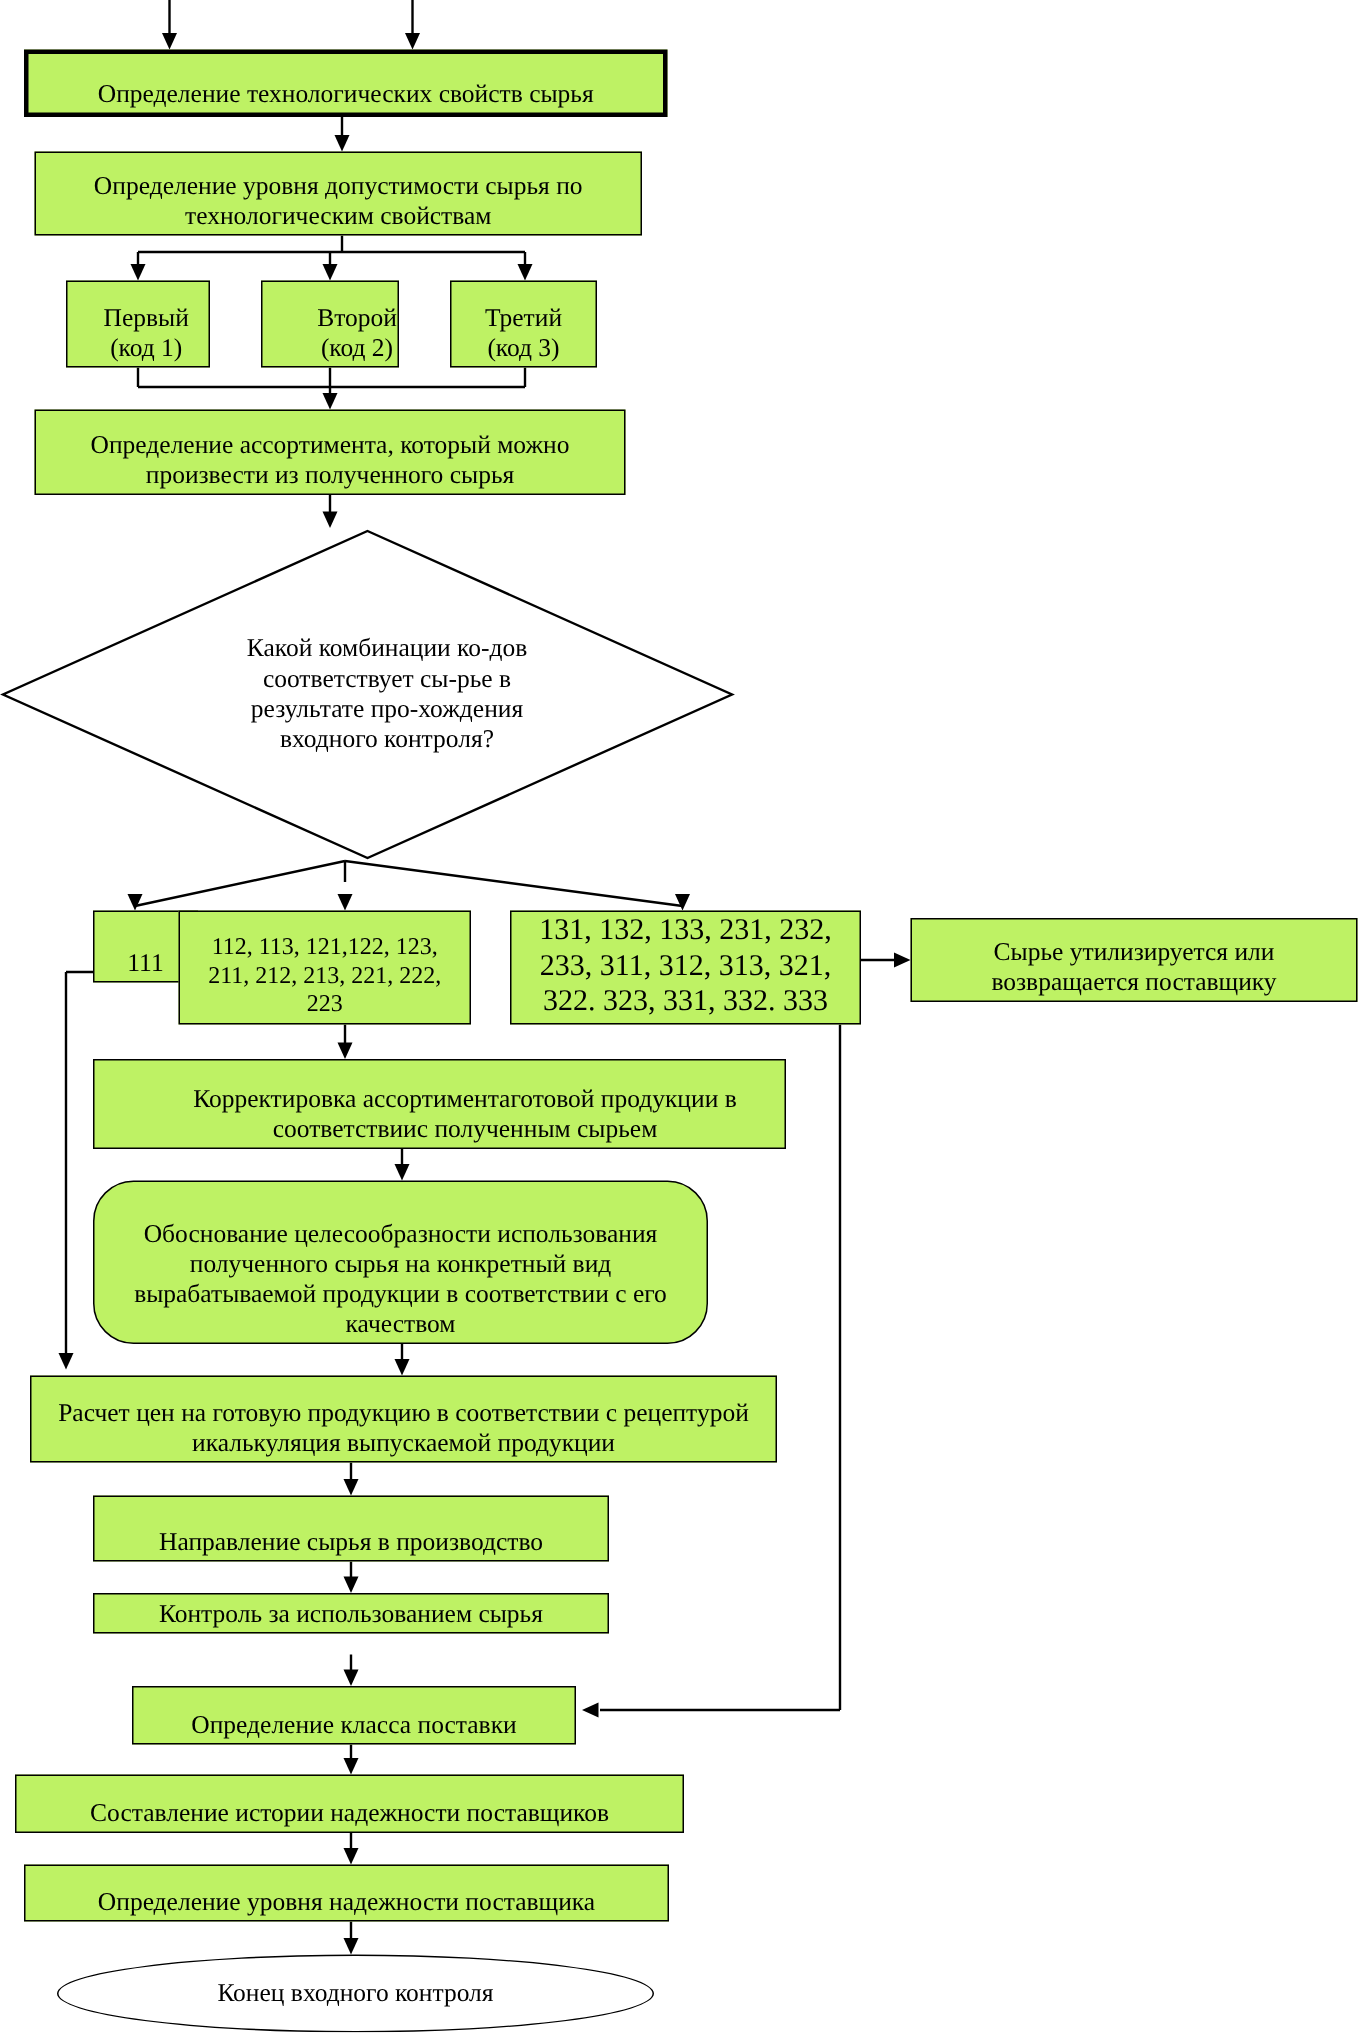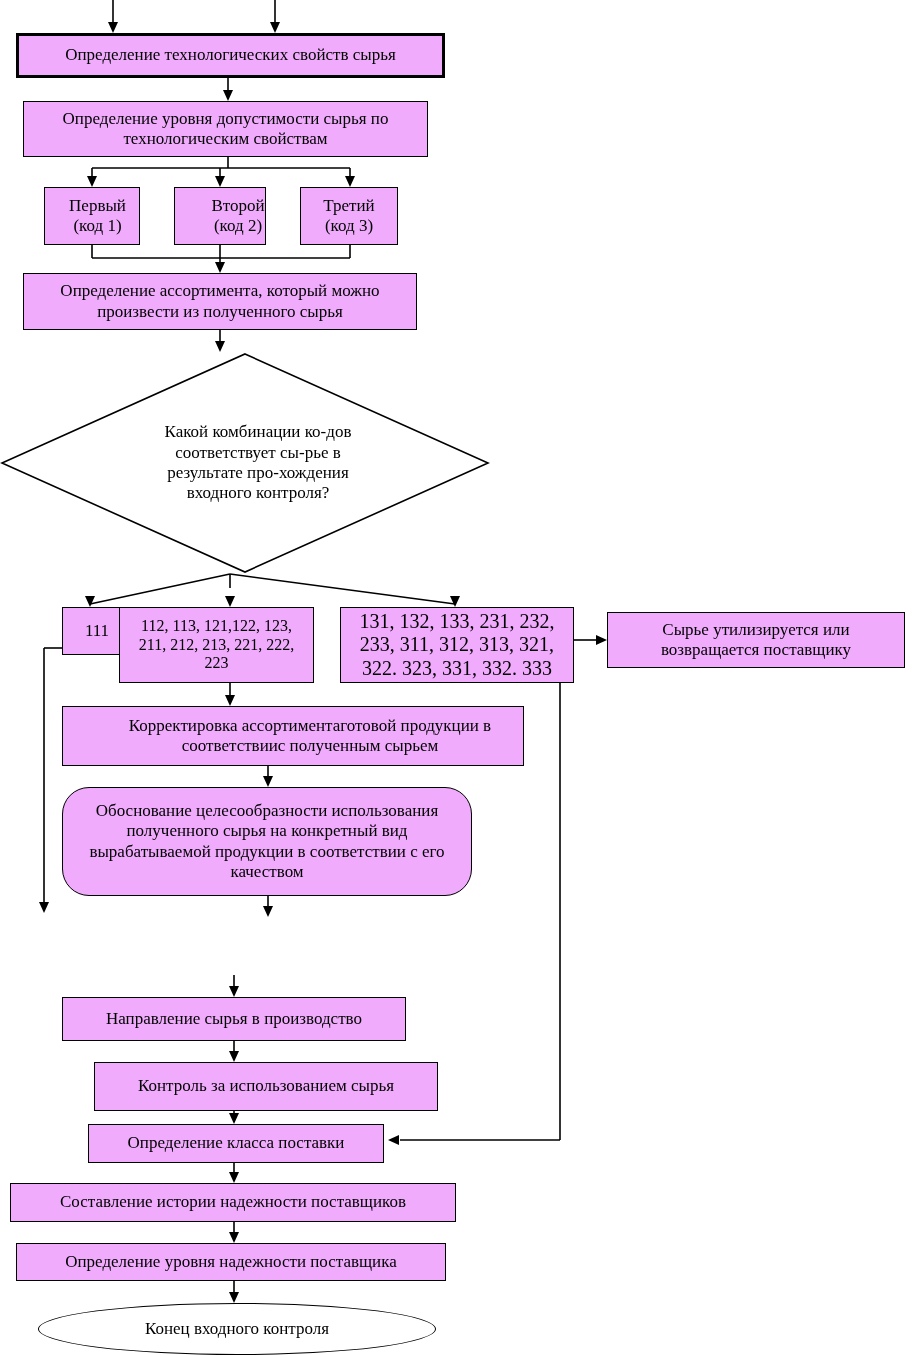--- a/index.html
+++ b/index.html
@@ -15,23 +15,23 @@
     position: relative;
     width: 912px;
     height: 1355px;
     overflow: hidden;
     background: #ffffff;
   }
   .box {
     position: absolute;
     box-sizing: border-box;
     border: 1px solid #000000;
-    background: #f0abfc;
+    background: #bef264;
     display: flex;
-    align-items: center;
+    align-items: flex-end;
     justify-content: center;
     text-align: center;
     font-size: 17px;
     line-height: 1.18;
     padding: 2px 6px;
   }
   .box.bold {
     border-width: 3px;
   }
   .oval {
@@ -225,26 +225,29 @@
   </div>
 
   <div class="box" style="left:62px; top:706px; width:462px; height:60px;padding-left:40px;">
     <span>Корректировка ассортиментаготовой продукции в соответствиис полученным сырьем</span>
   </div>
 
   <div class="box" style="left:62px; top:787px; width:410px; height:109px;border-radius:27px;">
     <span>Обоснование целесообразности использования полученного сырья на конкретный вид вырабатываемой продукции в соответствии с его качеством</span>
   </div>
 
+  <div class="box" style="left:20px; top:917px; width:498px; height:58px;">
+    <span>Расчет цен на готовую продукцию в соответствии с рецептурой икалькуляция выпускаемой продукции</span>
+  </div>
 
   <div class="box" style="left:62px; top:997px; width:344px; height:44px;">
     <span>Направление сырья в производство</span>
   </div>
 
-  <div class="box" style="left:62px; top:1062px; width:344px; height:49px;margin-left:32px;">
+  <div class="box" style="left:62px; top:1062px; width:344px; height:27px;">
     <span>Контроль за использованием сырья</span>
   </div>
 
   <div class="box" style="left:88px; top:1124px; width:296px; height:39px;">
     <span>Определение класса поставки</span>
   </div>
 
   <div class="box" style="left:10px; top:1183px; width:446px; height:39px;">
     <span>Составление истории надежности поставщиков</span>
   </div>

